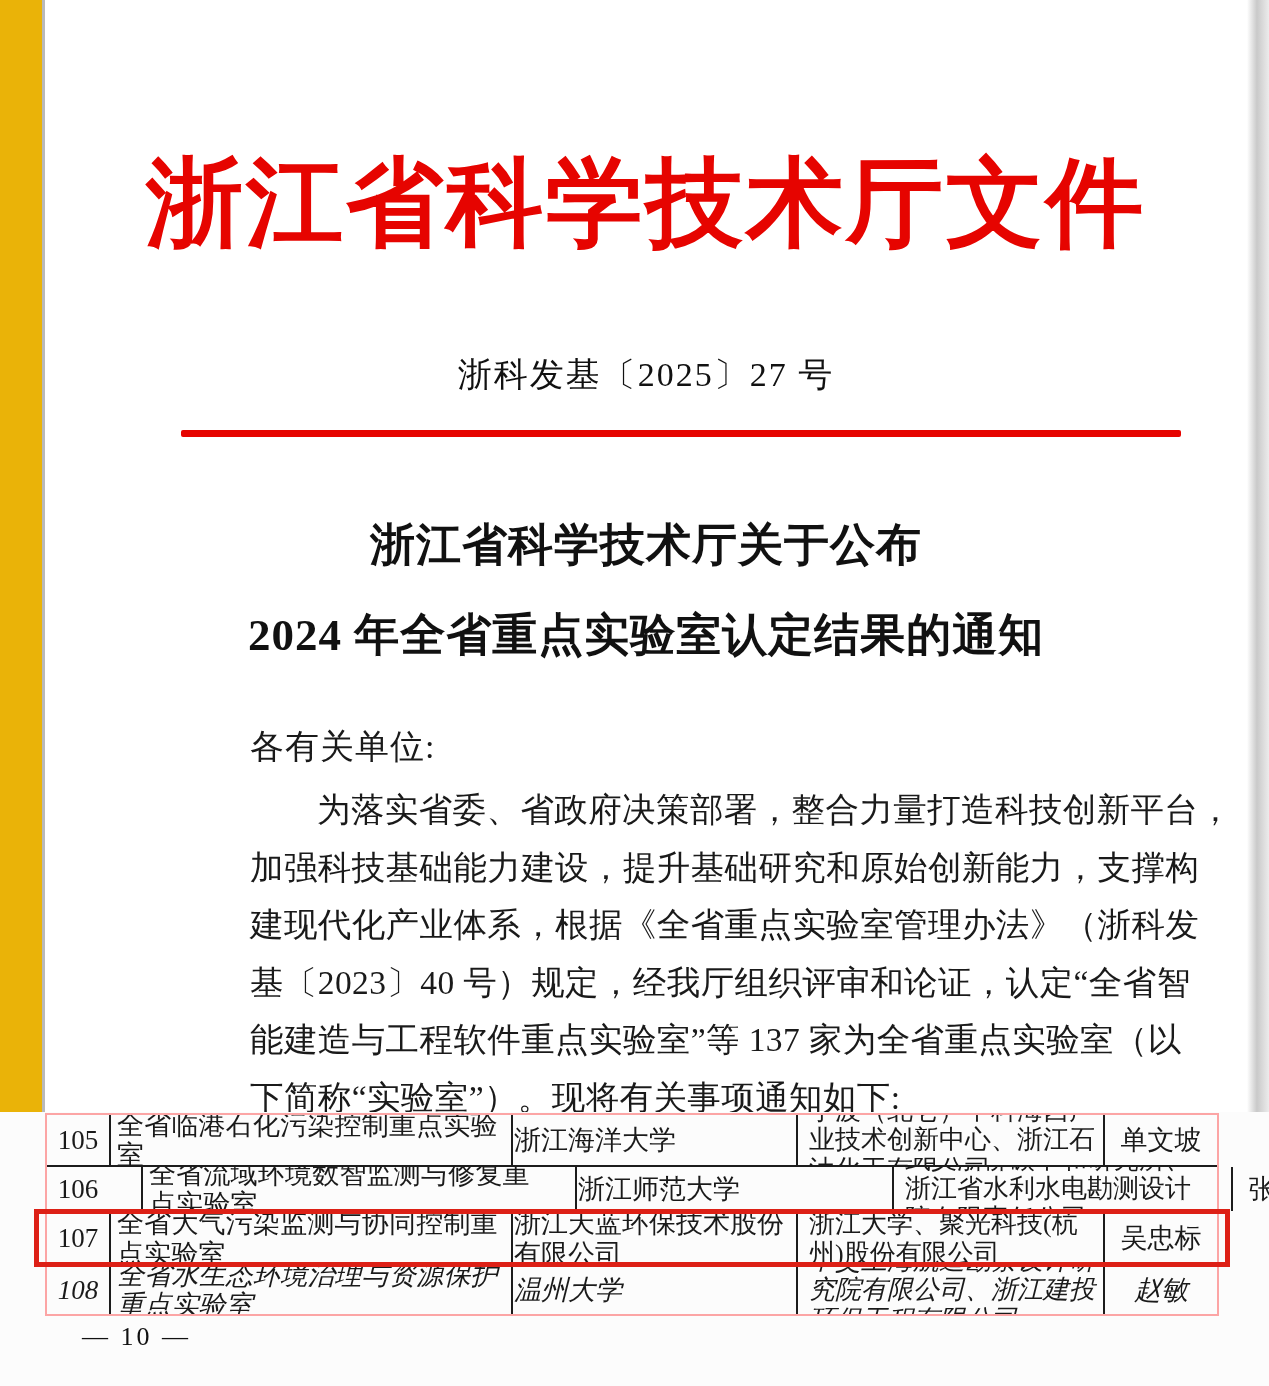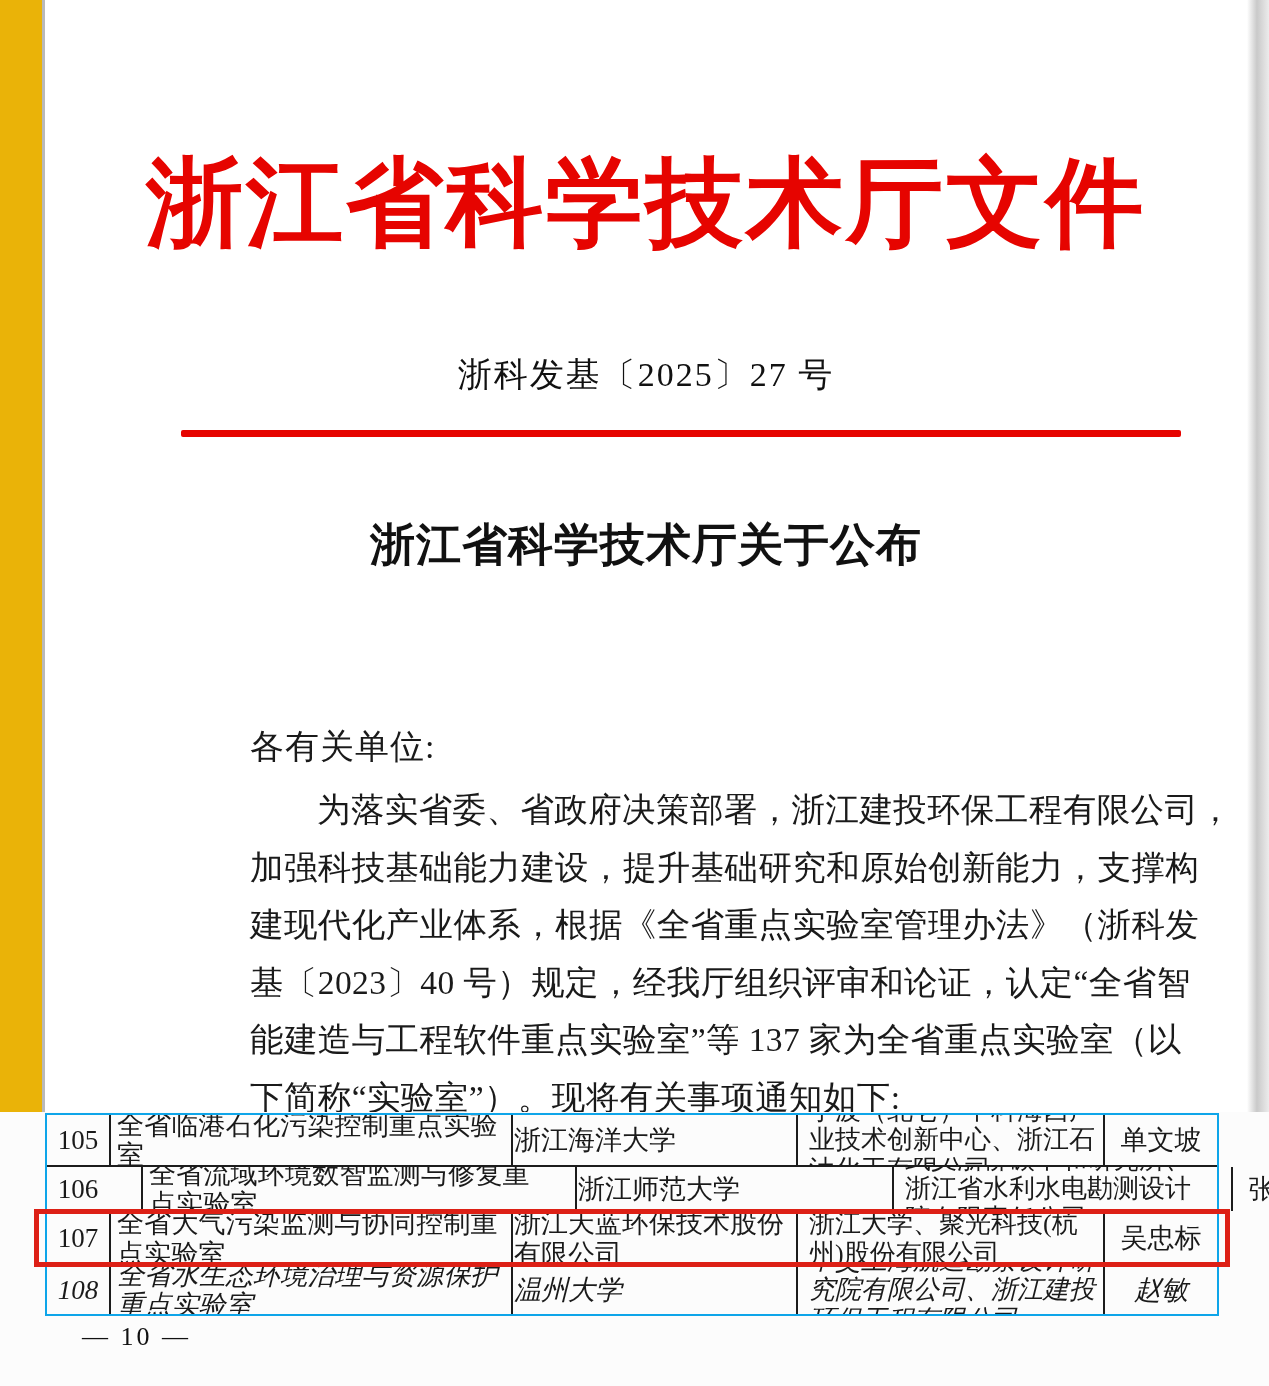--- a/index.html
+++ b/index.html
@@ -89,21 +89,21 @@
 
   
   .table-slice {
     position: absolute; left: 0; top: 1112px;
     width: 1269px; height: 274px;
     background: #fcfcfc;
   }
   .results-table {
     position: absolute; left: 45px; top: 1px;
     width: 1174px;
-    border: 2px solid #0ea5e9;
+    border: 2px solid #fca5a5;
   }
   .t-row {
     display: grid;
     grid-template-columns: 62px 402px 285px 307px 114px;
     position: relative;
   }
   .t-row + .t-row { border-top: 2px solid #1c1c1c; }
   .t-row:nth-child(1) { height: 50px; }
   .t-row:nth-child(2) { height: 46px; gap: 32px; }
   .t-row:nth-child(3) { height: 53px; }
@@ -139,23 +139,24 @@
 </style>
 </head>
 <body>
 
 <div class="scan-area">
   <div class="page">
     <div class="agency-title">浙江省科学技术厅文件</div>
     <div class="doc-number">浙科发基〔2025〕27 号</div>
     <div class="red-rule"></div>
     <div class="doc-title line1">浙江省科学技术厅关于公布</div>
+    <div class="doc-title line2">2024 年全省重点实验室认定结果的通知</div>
     <div class="salutation">各有关单位:</div>
     <div class="body-text">
-        <div class="body-line">为落实省委、省政府决策部署，浙江建投环保工程有限公司，</div>
+        <div class="body-line">为落实省委、省政府决策部署，整合力量打造科技创新平台，</div>
         <div class="body-line">加强科技基础能力建设，提升基础研究和原始创新能力，支撑构</div>
         <div class="body-line">建现代化产业体系，根据《全省重点实验室管理办法》（浙科发</div>
         <div class="body-line">基〔2023〕40 号）规定，经我厅组织评审和论证，认定“全省智</div>
         <div class="body-line">能建造与工程软件重点实验室”等 137 家为全省重点实验室（以</div>
         <div class="body-line">下简称“实验室”）。现将有关事项通知如下:</div>
       </div>
   </div>
   <div class="page-right-shade"></div>
 </div>
 

